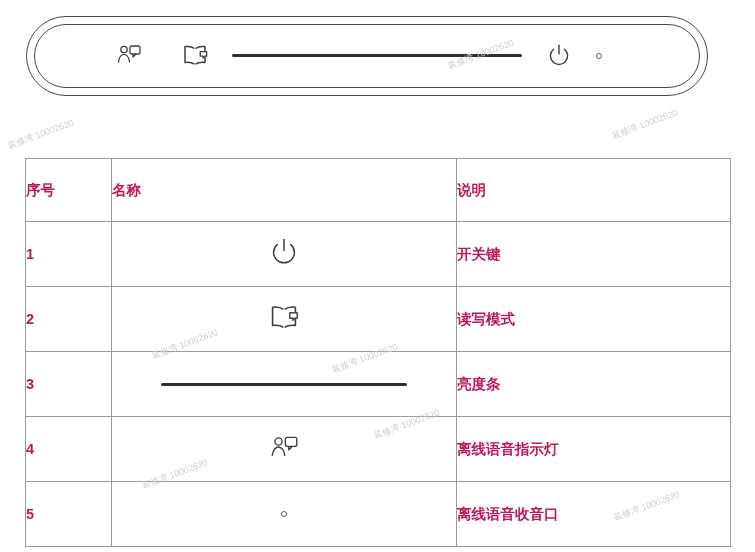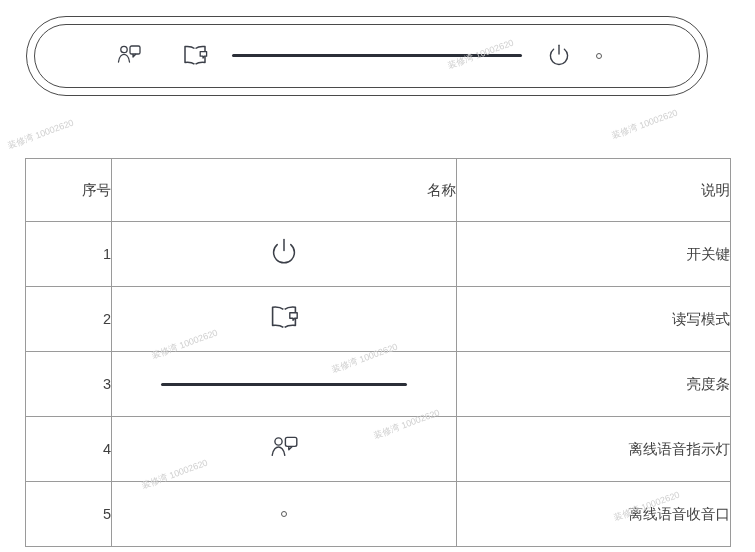--- a/index.html
+++ b/index.html
@@ -88,25 +88,25 @@
   #legend-table {
     position: absolute;
     left: 25px;
     top: 158px;
     width: 705px;
     border-collapse: collapse;
     table-layout: fixed;
   }
   #legend-table td, #legend-table th {
     border: 1px solid #9a9a9a;
-    text-align: right;
+    text-align: left;
     vertical-align: middle;
     font-size: 14.5px;
-    font-weight: normal;
-    color: #404040;
+    font-weight: bold;
+    color: #be185d;
     padding: 0;
   }
   #legend-table th { height: 62px; }
   #legend-table td { height: 64px; }
   .col-no   { width: 86px; }
   .col-name { width: 345px; }
   .col-desc { width: 274px; }
 
   .cell-visual {
     position: relative;

